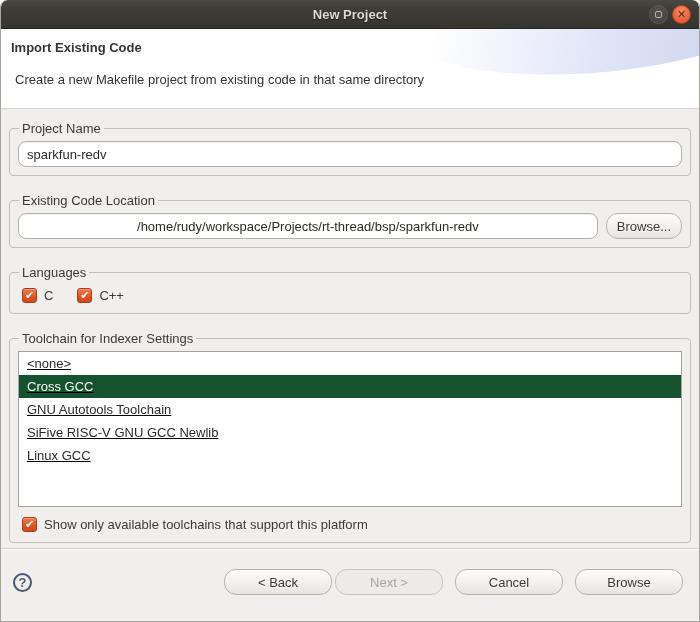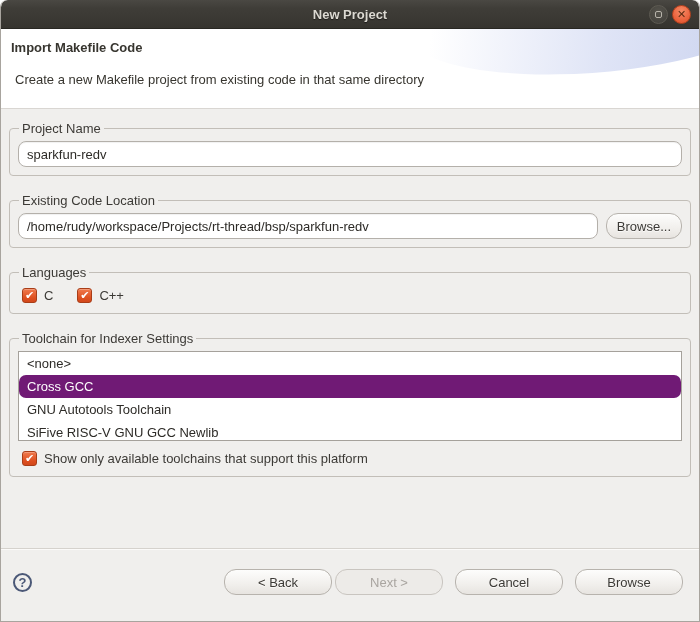--- a/index.html
+++ b/index.html
@@ -73,21 +73,21 @@
 
   .text-input {
     width:100%; height:26px;
     background:#ffffff; border:1px solid #b4b0aa; border-radius:8px;
     padding:0 8px; font-size:13px; color:#2d2b27;
     font-family:"Liberation Sans","DejaVu Sans",sans-serif;
     outline:none; box-shadow:inset 0 1px 1px rgba(0,0,0,.06);
   }
 
   .loc-row { display:flex; gap:8px; }
-  .loc-row .text-input { flex:1; }
+  .loc-row .text-input { flex:1;text-align:center; }
 
   .btn {
     height:26px; font-size:13px; color:#3c3a36;
     background:linear-gradient(#fdfdfc, #f1efec 60%, #e7e4e0);
     border:1px solid #b7b3ad; border-radius:12px;
     padding:0 10px;
     font-family:"Liberation Sans","DejaVu Sans",sans-serif;
     text-shadow:0 1px 0 rgba(255,255,255,.7);
   }
 
@@ -99,21 +99,21 @@
     background:linear-gradient(#f07a4d, #dd4f1f 70%, #d2481b);
     border:1px solid #a93d17;
     display:flex; align-items:center; justify-content:center;
     color:#ffffff; font-size:11px; line-height:1;
     box-shadow:inset 0 1px 0 rgba(255,255,255,.25);
   }
   .check-label { font-size:13px; color:#3c3a36; }
 
   .toolchain-list {
     background:#ffffff; border:1px solid #a5a19b;
-    height:90px; overflow:hidden;
+    height:156px; overflow:hidden;text-decoration:underline;
   }
   .tc-item {
     height:23px; line-height:23px; padding-left:8px;
     font-size:13px; color:#2d2b27; white-space:nowrap;
   }
   .tc-item.selected { color:#ffffff; }
   .tc-filter { margin-top:7px; }
 
   
   .footer {
@@ -151,21 +151,21 @@
         <span class="sq"></span>
       </div>
       <div class="tb-btn tb-close">
         <span>✕</span>
       </div>
     </div>
   </div>
 
   <div class="header">
     <div class="swoosh"></div>
-    <div class="header-title">Import Makefile Code</div>
+    <div class="header-title">Import Existing Code</div>
     <div class="header-subtitle">Create a new Makefile project from existing code in that same directory</div>
   </div>
 
   <div class="content">
 
     <fieldset>
       <legend>Project Name</legend>
       <input type="text" class="text-input" value="sparkfun-redv" style="">
     </fieldset>
 
@@ -192,21 +192,21 @@
             </span>
           <span class="check-label">C++</span>
         </div>
       </div>
     </fieldset>
 
     <fieldset>
       <legend>Toolchain for Indexer Settings</legend>
       <div class="toolchain-list">
         <div class="tc-item">&lt;none&gt;</div>
-        <div class="tc-item selected" style="background: #701a75; border-radius: 7px;">Cross GCC</div>
+        <div class="tc-item selected" style="background: #14532d;">Cross GCC</div>
         <div class="tc-item">GNU Autotools Toolchain</div>
         <div class="tc-item">SiFive RISC-V GNU GCC Newlib</div>
         <div class="tc-item">Linux GCC</div>
       </div>
       <div class="check-row tc-filter">
         <div class="check-item">
           <span class="checkbox">
               <span>✔</span>
             </span>
           <span class="check-label">Show only available toolchains that support this platform</span>

